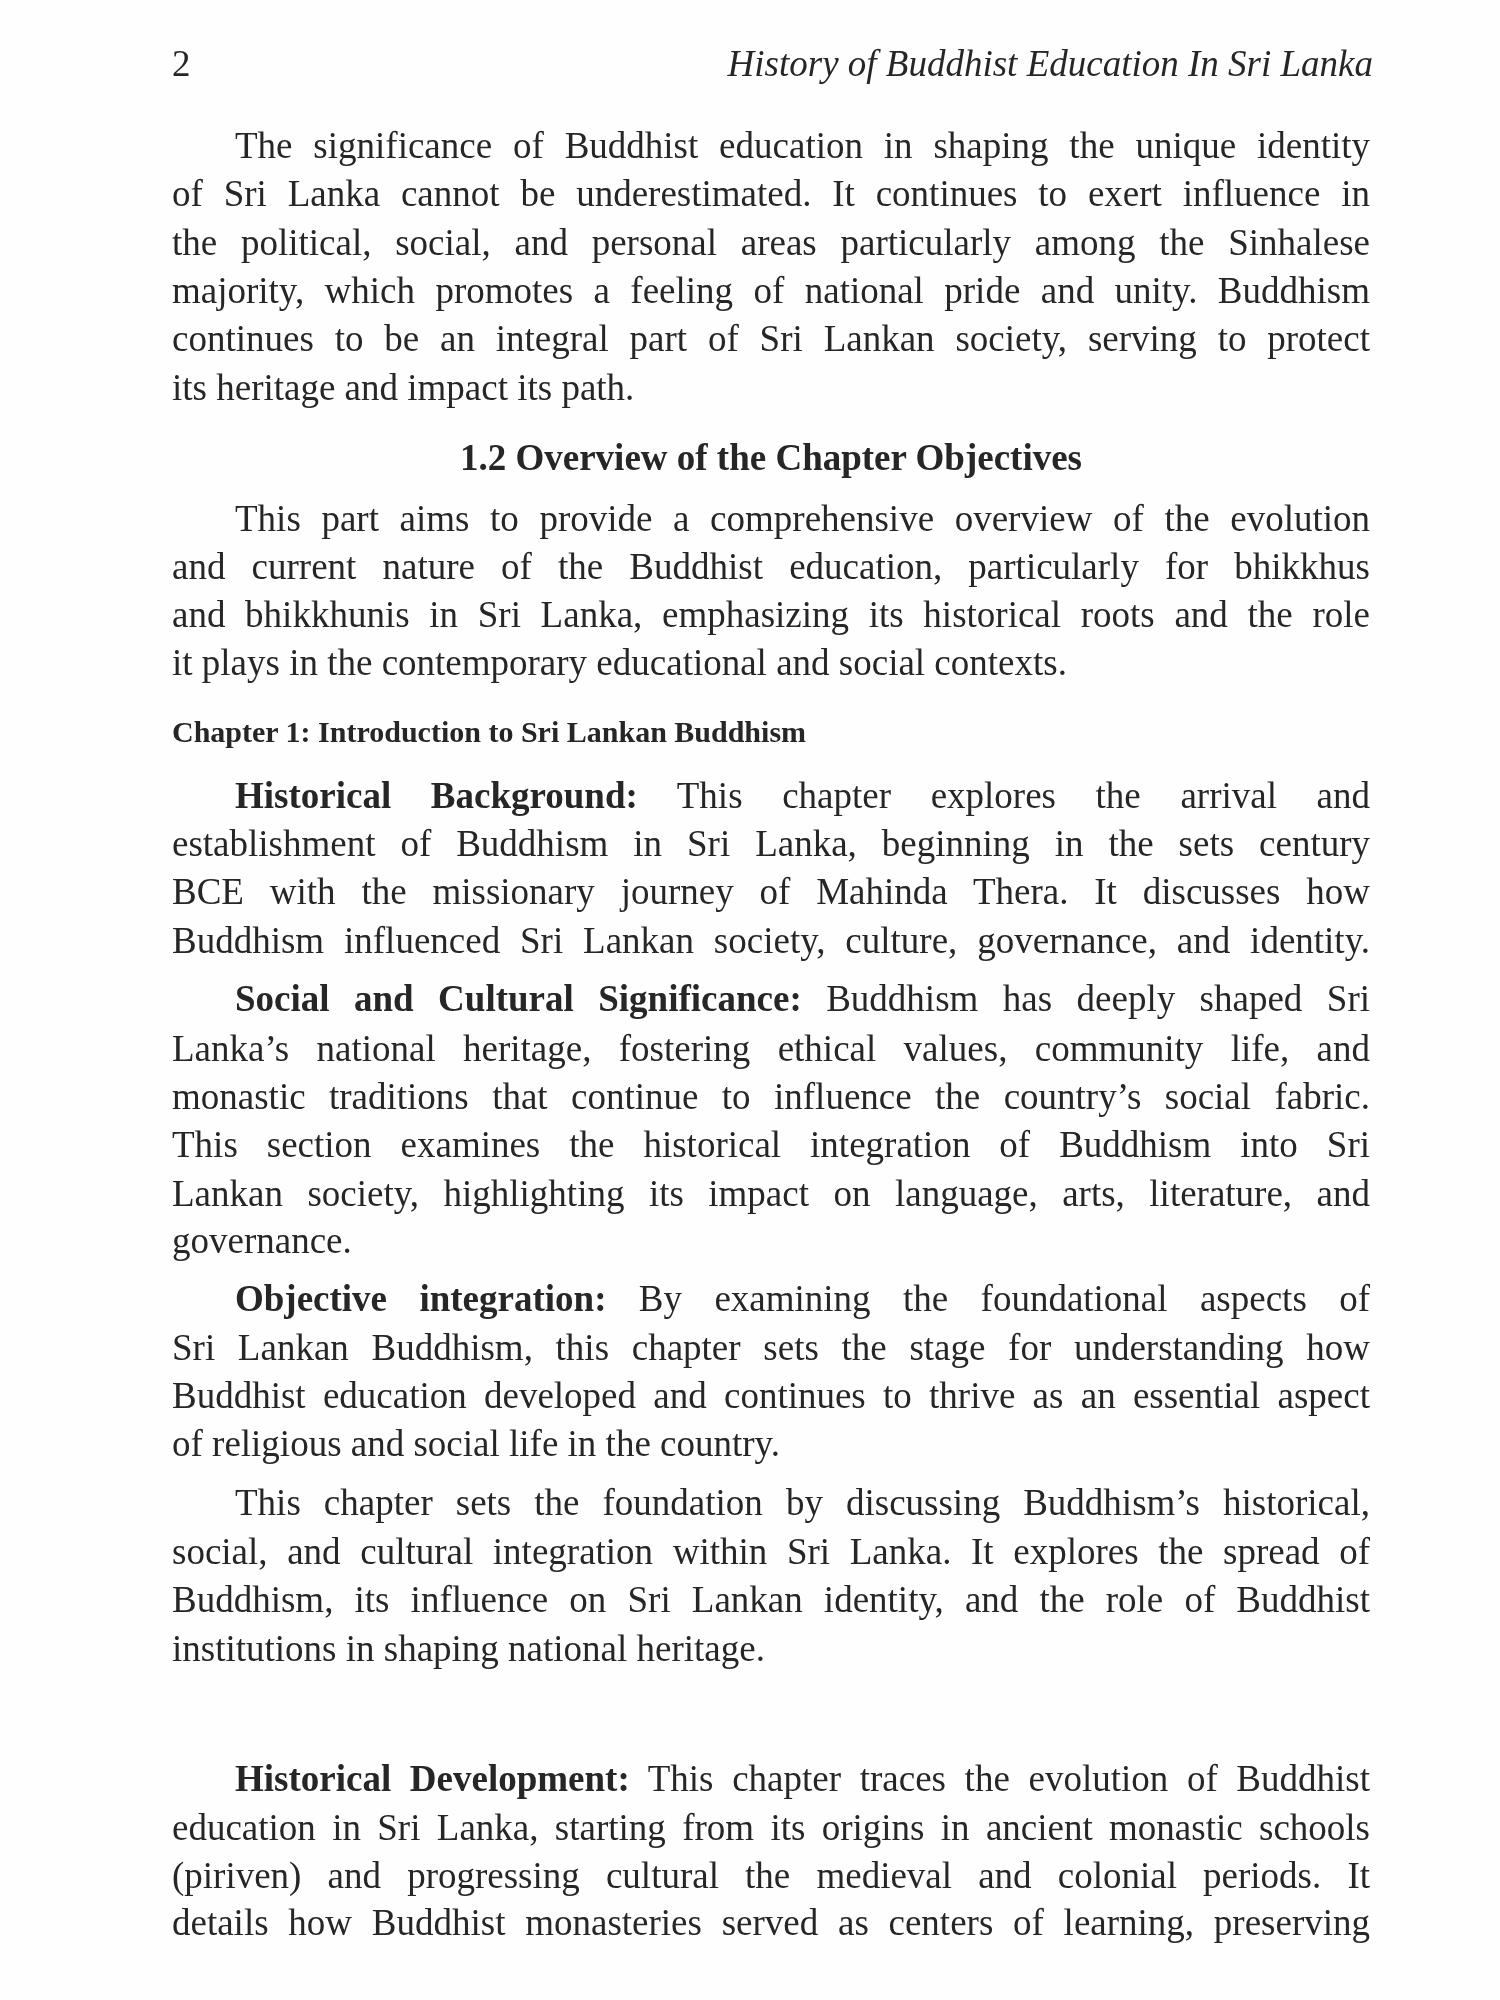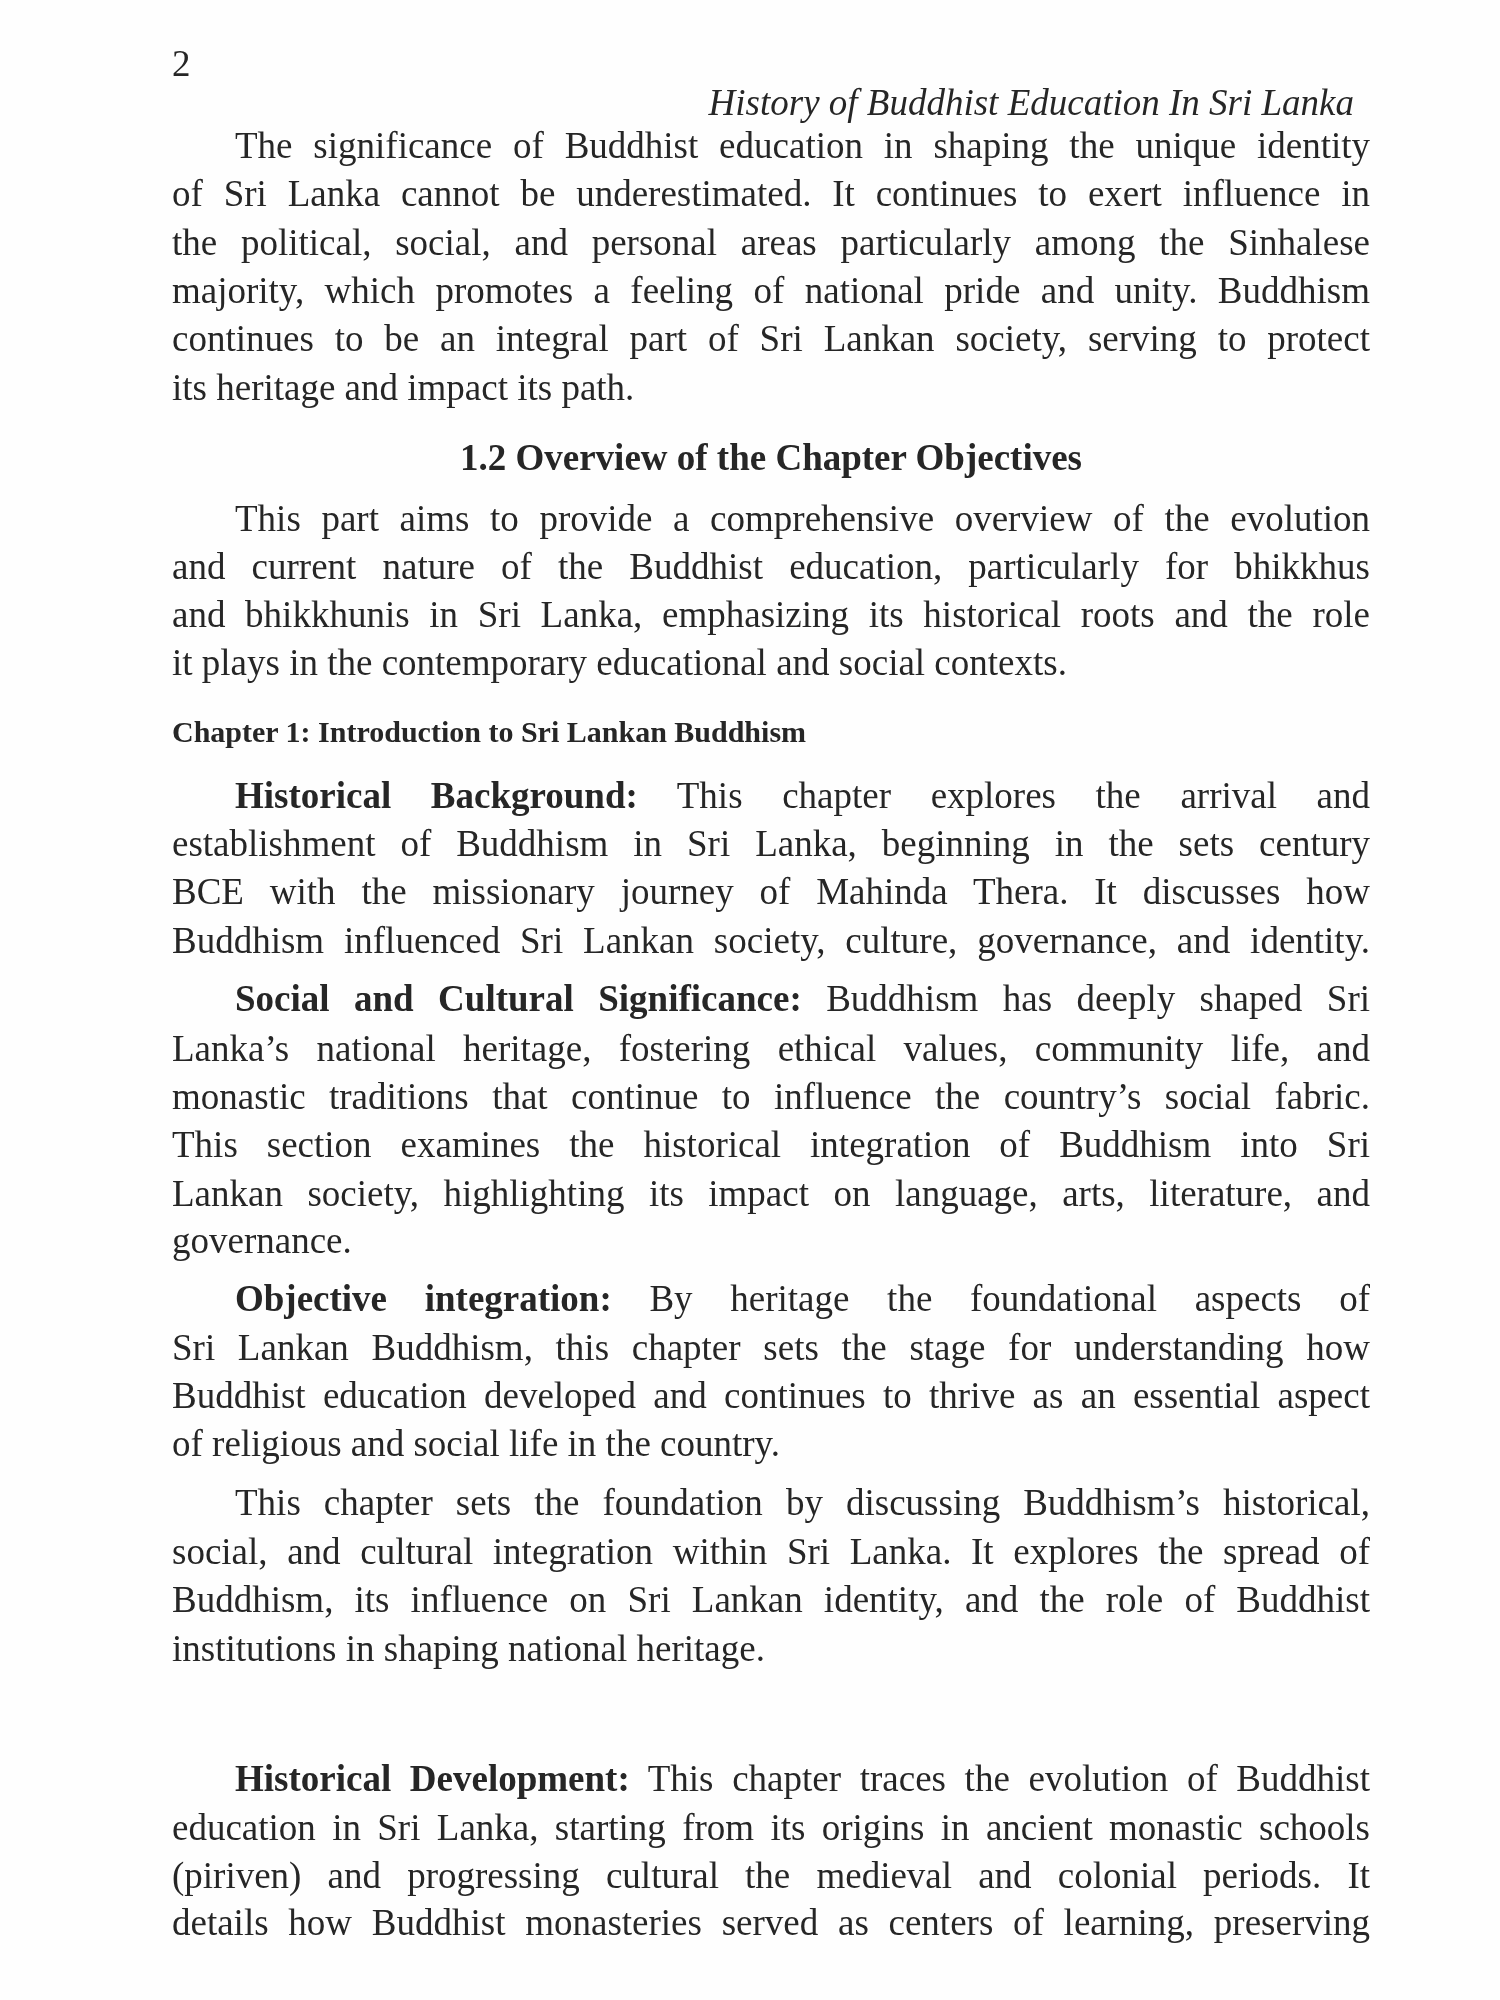--- a/index.html
+++ b/index.html
@@ -1,20 +1,20 @@
 <!DOCTYPE html>
 <html><head>
   <meta charset="utf-8">
   <style>
     html, body { margin: 0; padding: 0; background: #ffffff; }
     body { width: 1500px; height: 2000px; position: relative; overflow: hidden;
            font-family: "Liberation Serif", "DejaVu Serif", serif; color: #262626; }
     .page { position: absolute; left: 0; top: 0; width: 1500px; height: 2000px; background: #fefefe; }
     .page-number { position: absolute; left: 172px; top: 40px; font-size: 37px; line-height: 48px; }
-    .running-head { position: absolute; right: 146px; top: 40px; font-size: 37px; line-height: 48px; font-style: italic; margin-top: 39px; }
+    .running-head { position: absolute; right: 127px; top: 40px; font-size: 37px; line-height: 48px; font-style: italic; }
     .line { position: absolute; left: 172px; width: 1198px; font-size: 37px; line-height: 48px;
             white-space: nowrap; }
     .line.j { text-align: justify; text-align-last: justify; white-space: normal; height: 48px; overflow: hidden; }
     .line.indent { left: 235px; width: 1135px; }
     .heading-center { position: absolute; left: 172px; width: 1198px; text-align: center;
                       font-size: 37px; line-height: 48px; font-weight: bold; }
     .heading-left { position: absolute; left: 172px; font-size: 30px; line-height: 48px; font-weight: bold; white-space: nowrap; }
     b { font-weight: bold; }
   </style>
 </head>
@@ -55,21 +55,21 @@
   <div>
     <div class="line j indent" style="top:975px"><b>Social and Cultural Significance:</b> <span>Buddhism has deeply shaped Sri</span></div>
     <div class="line j" style="top:1025px">Lanka’s national heritage, fostering ethical values, community life, and</div>
     <div class="line j" style="top:1073px">monastic traditions that continue to influence the country’s social fabric.</div>
     <div class="line j" style="top:1121px">This section examines the historical integration of Buddhism into Sri</div>
     <div class="line j" style="top:1170px">Lankan society, highlighting its impact on language, arts, literature, and</div>
     <div class="line" style="top:1217px">governance.</div>
   </div>
 
   <div>
-    <div class="line j indent" style="top:1275px"><b>Objective integration:</b> <span>By heritage the foundational aspects of</span></div>
+    <div class="line j indent" style="top:1275px"><b>Objective integration:</b> <span>By examining the foundational aspects of</span></div>
     <div class="line j" style="top:1324px">Sri Lankan Buddhism, this chapter sets the stage for understanding how</div>
     <div class="line j" style="top:1372px">Buddhist education developed and continues to thrive as an essential aspect</div>
     <div class="line" style="top:1420px">of religious and social life in the country.</div>
   </div>
 
   <div>
     <div class="line j indent" style="top:1479px">This chapter sets the foundation by discussing Buddhism’s historical,</div>
     <div class="line j" style="top:1528px">social, and cultural integration within Sri Lanka. It explores the spread of</div>
     <div class="line j" style="top:1576px">Buddhism, its influence on Sri Lankan identity, and the role of Buddhist</div>
     <div class="line" style="top:1625px">institutions in shaping national heritage.</div>

